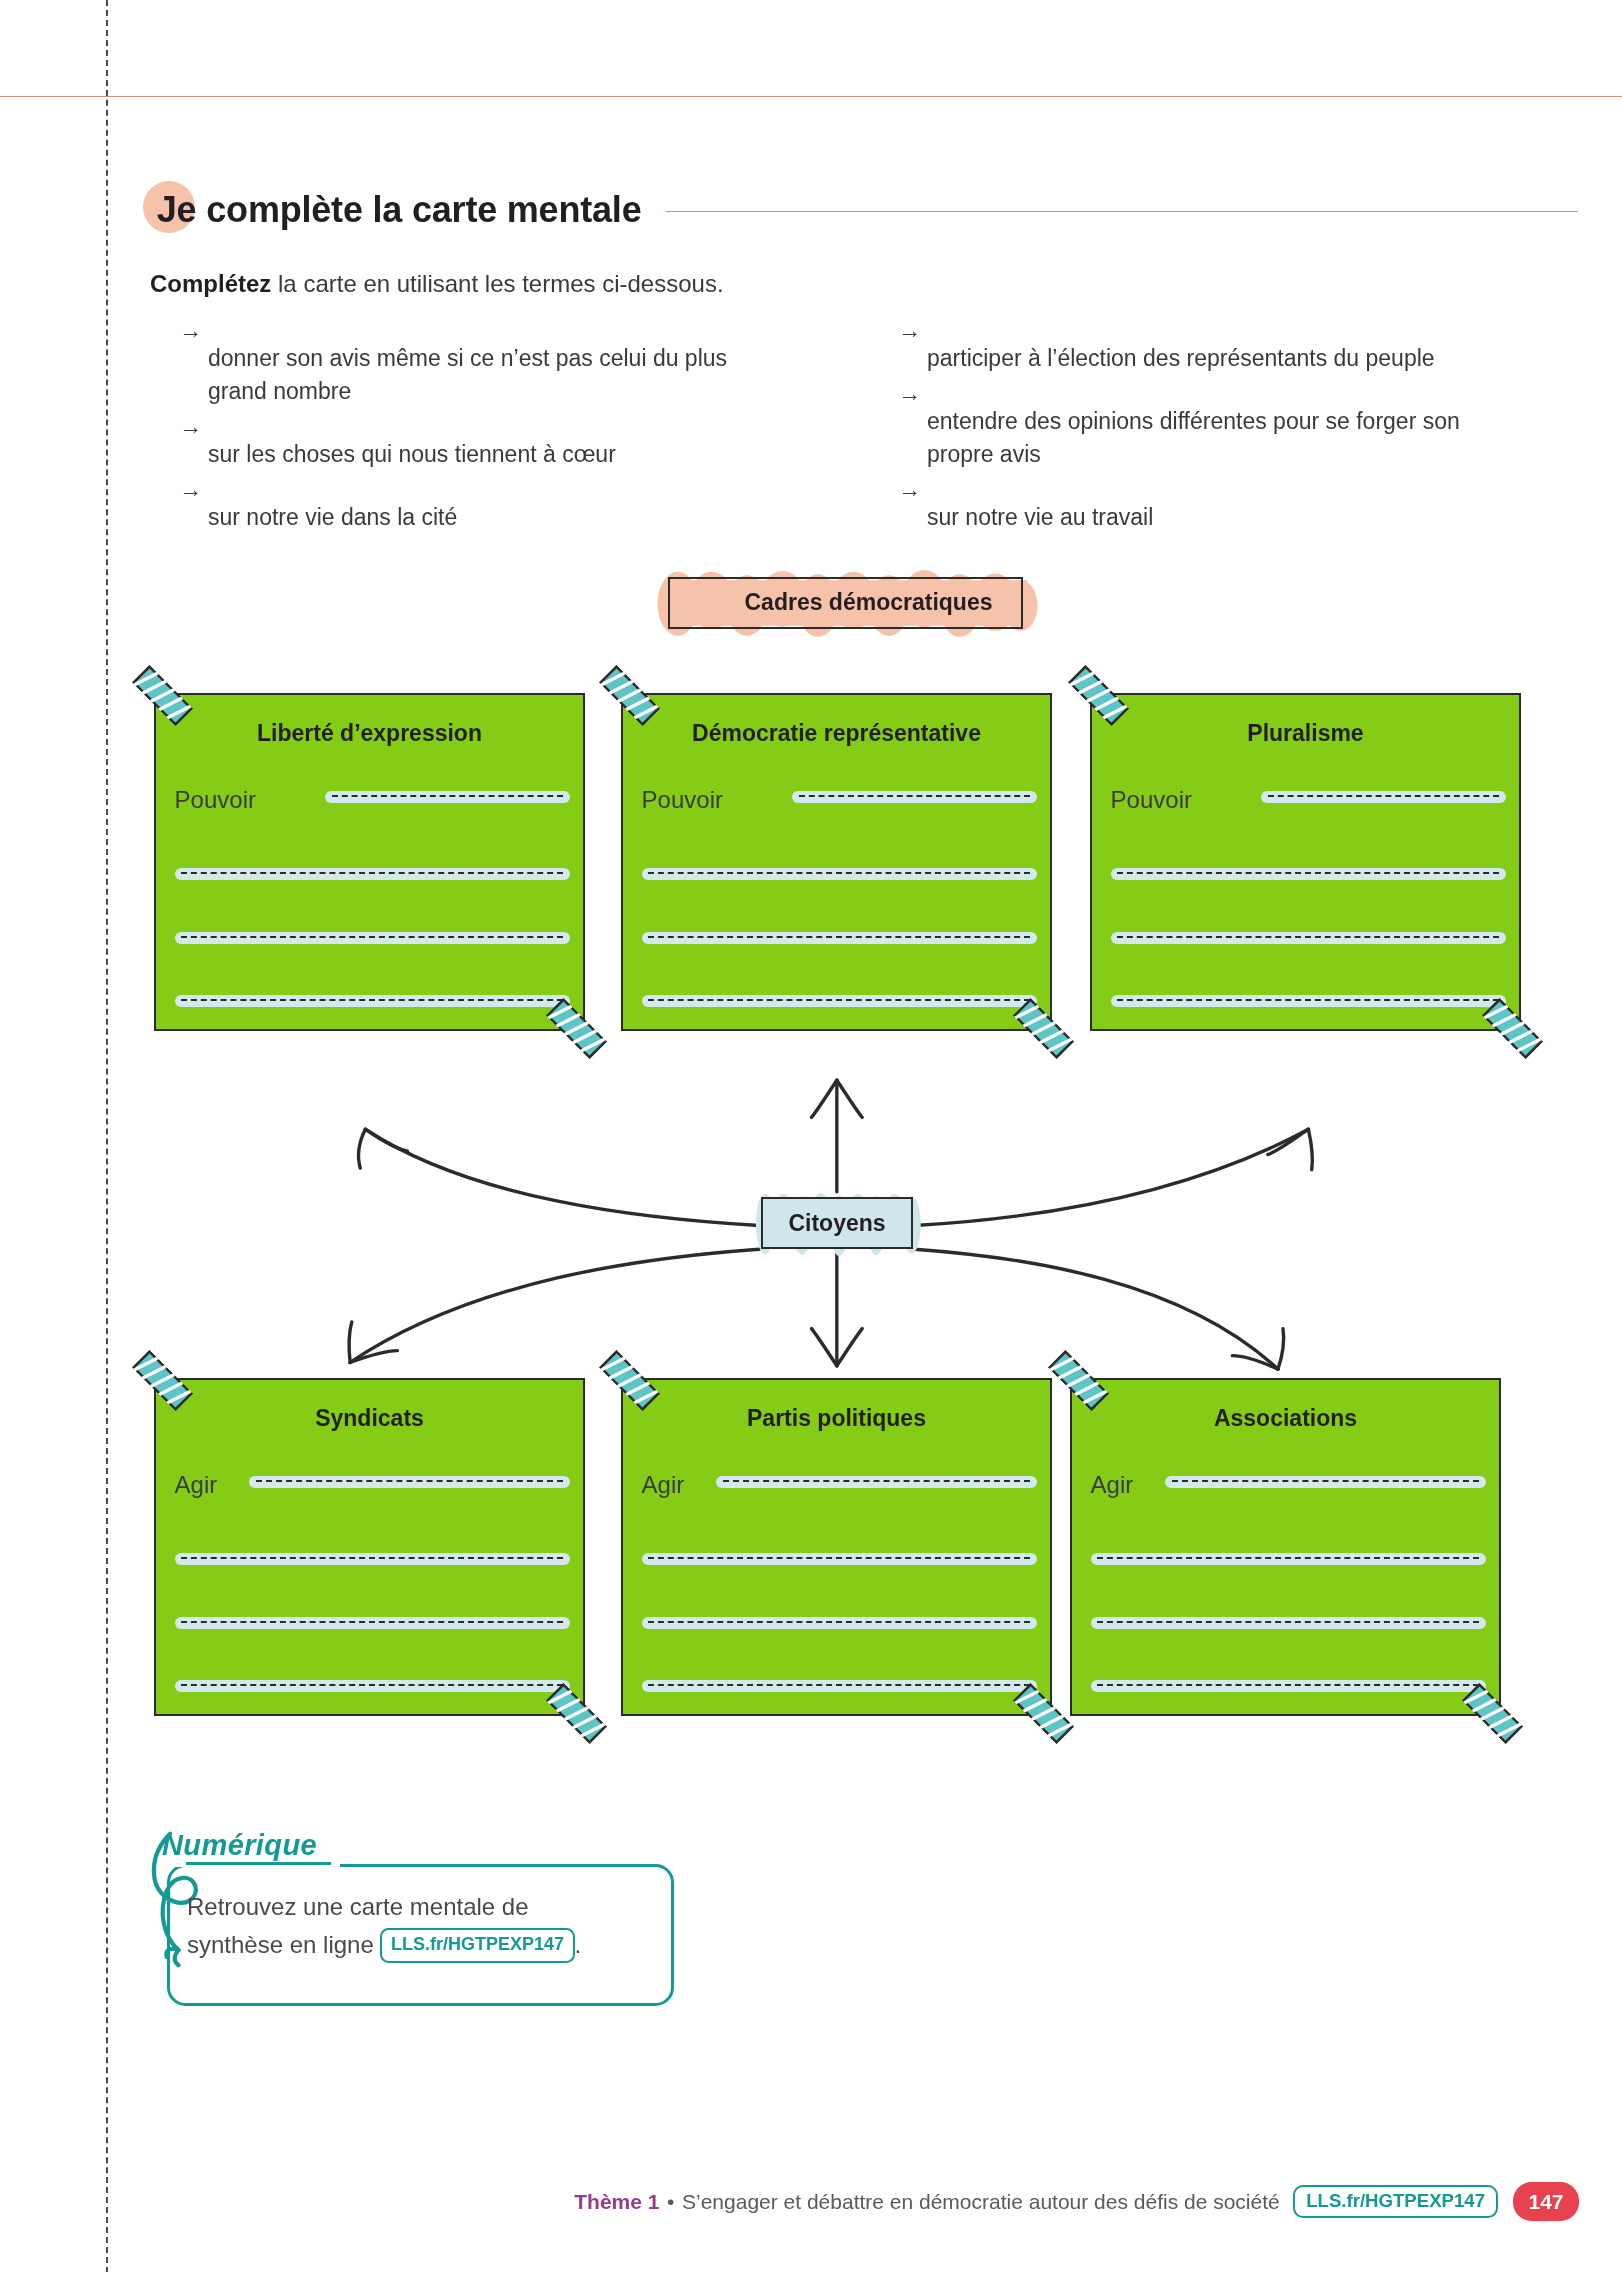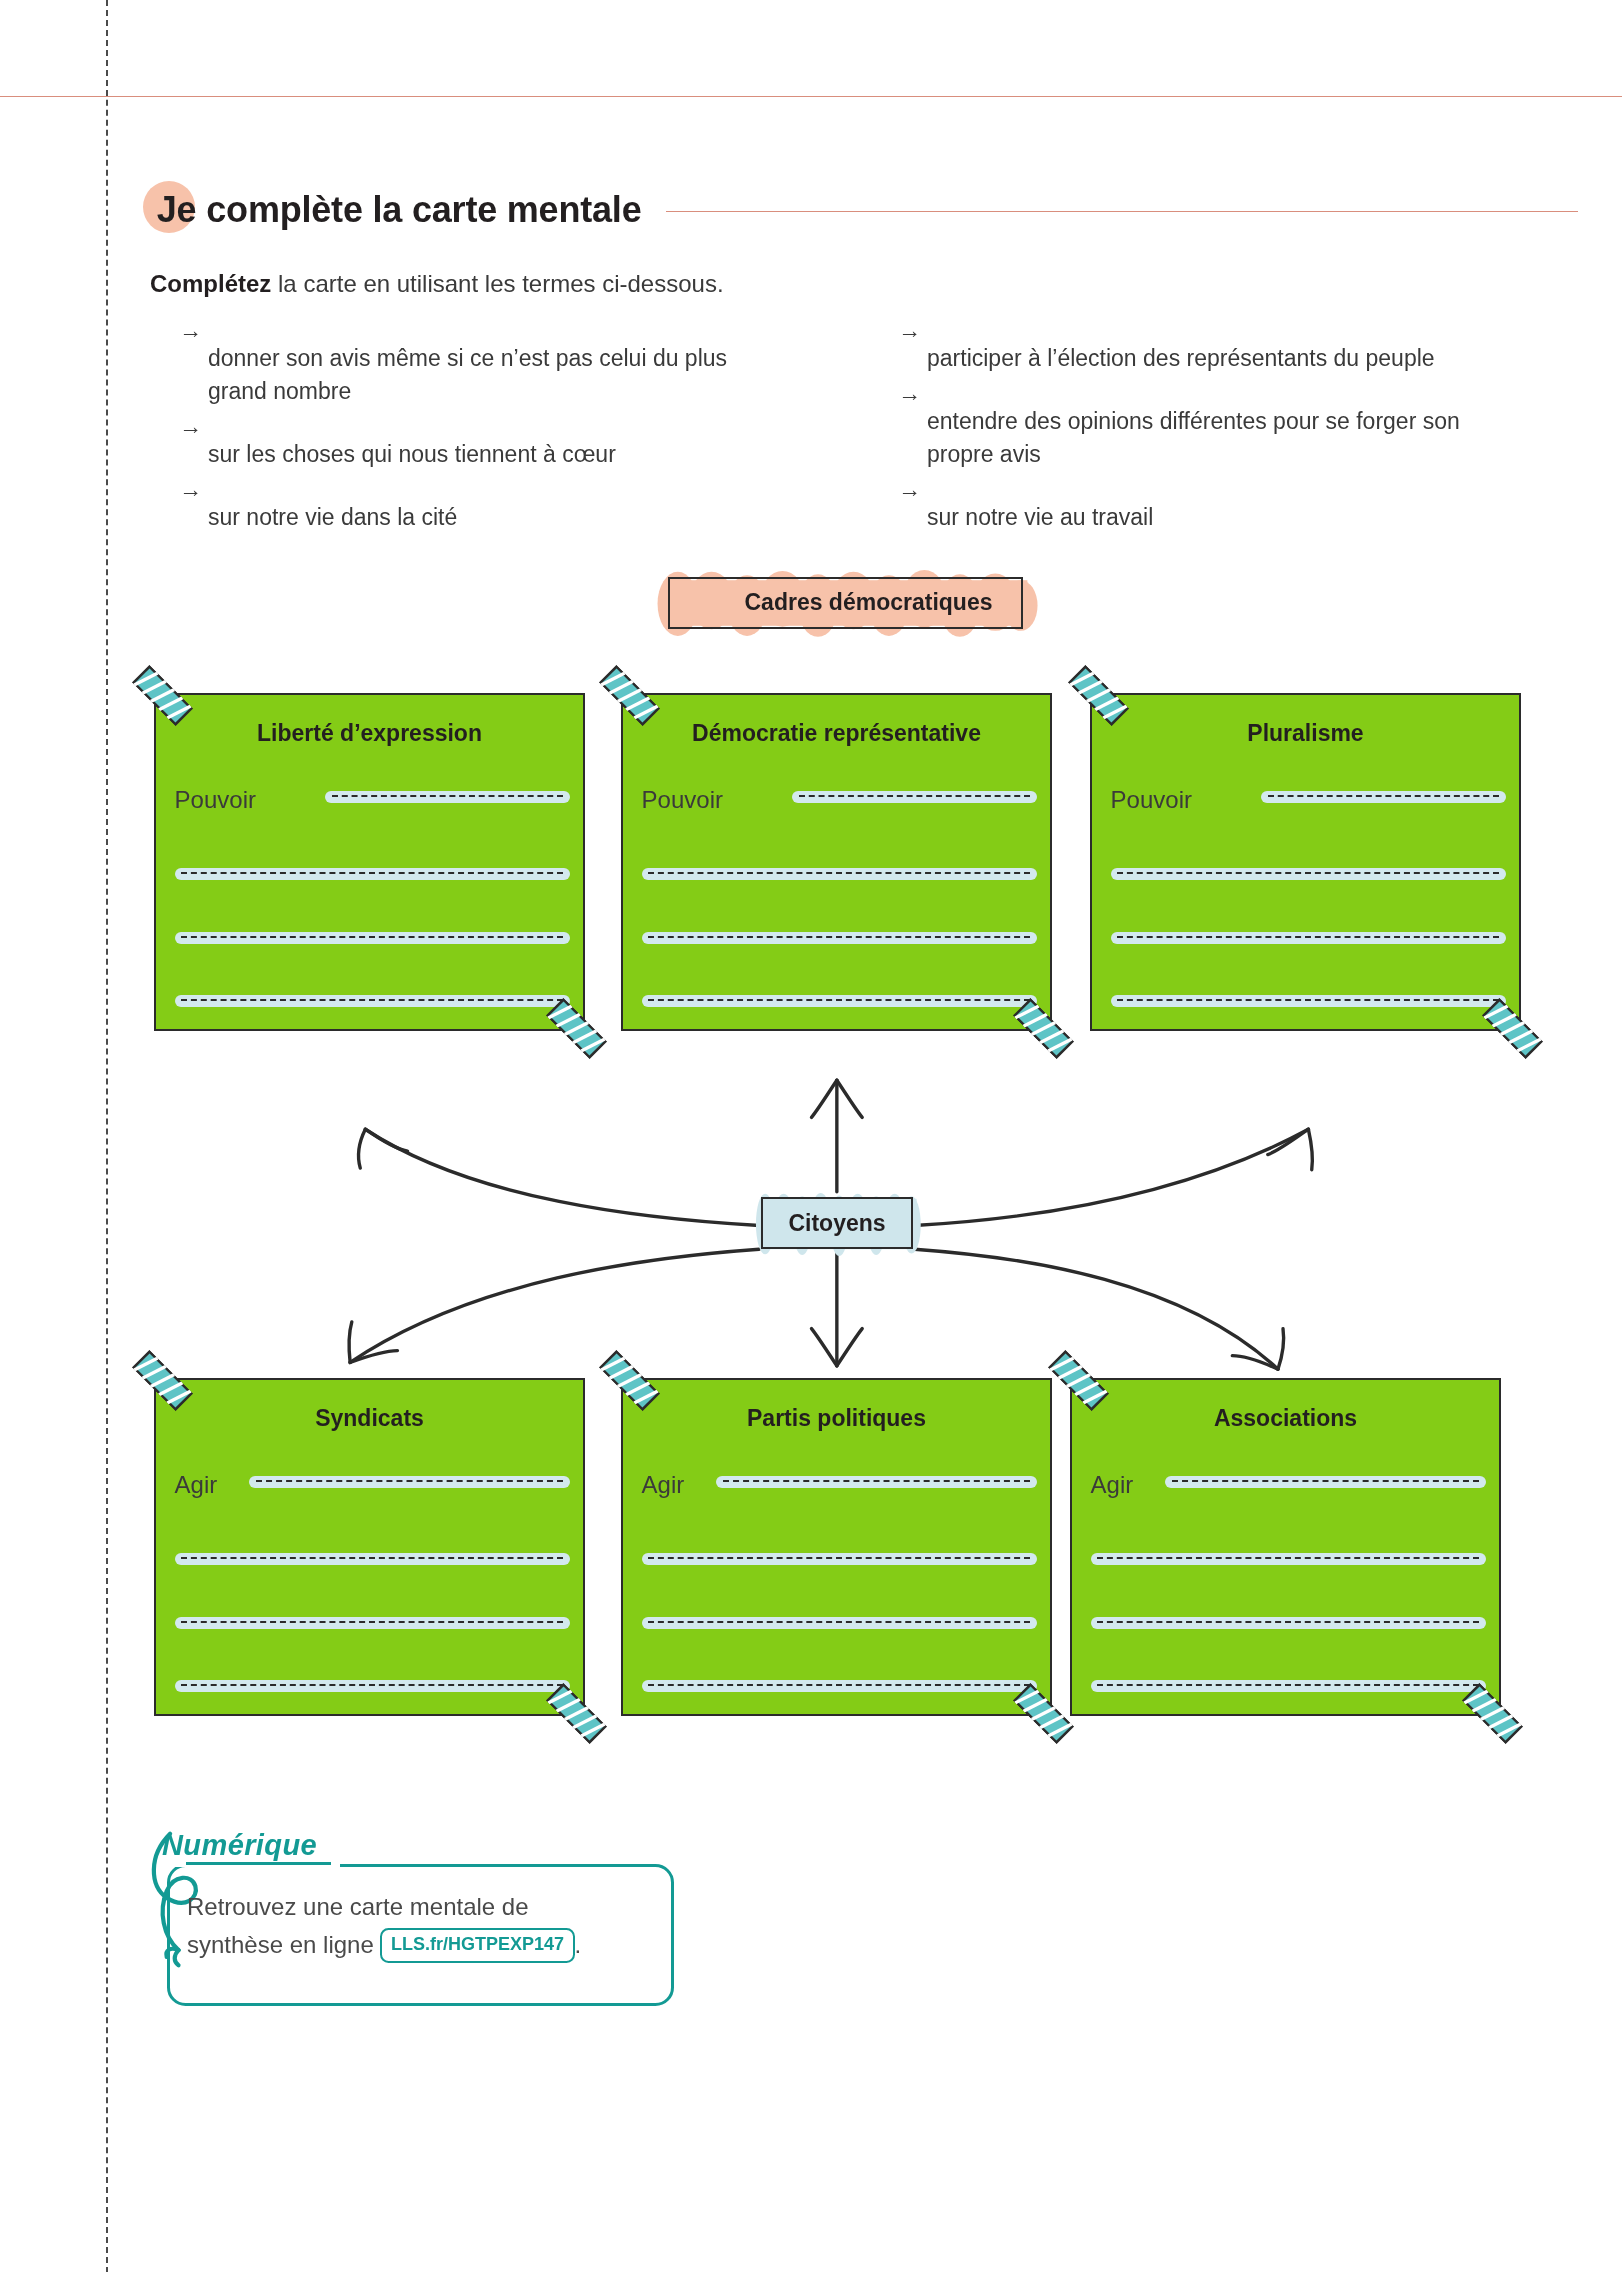--- a/index.html
+++ b/index.html
@@ -646,15 +646,22 @@
     <div class="num-underline"></div>
     <div class="num-title">Numérique</div>
 
     <div class="num-text">
       <span>Retrouvez une carte mentale de</span><br>
       <span>synthèse en ligne</span>
       <span class="pill">LLS.fr/HGTPEXP147</span><span>.</span>
     </div>
   </div>
 
+  <div class="footer">
+    <span class="foot-theme">Thème 1</span>
+    <span class="foot-sep">•</span>
+    <span class="foot-text">S’engager et débattre en démocratie autour des défis de société</span>
+    <span class="foot-pill">LLS.fr/HGTPEXP147</span>
+    <span class="foot-page">147</span>
+  </div>
 
 </div>
 
 
 </body></html>

